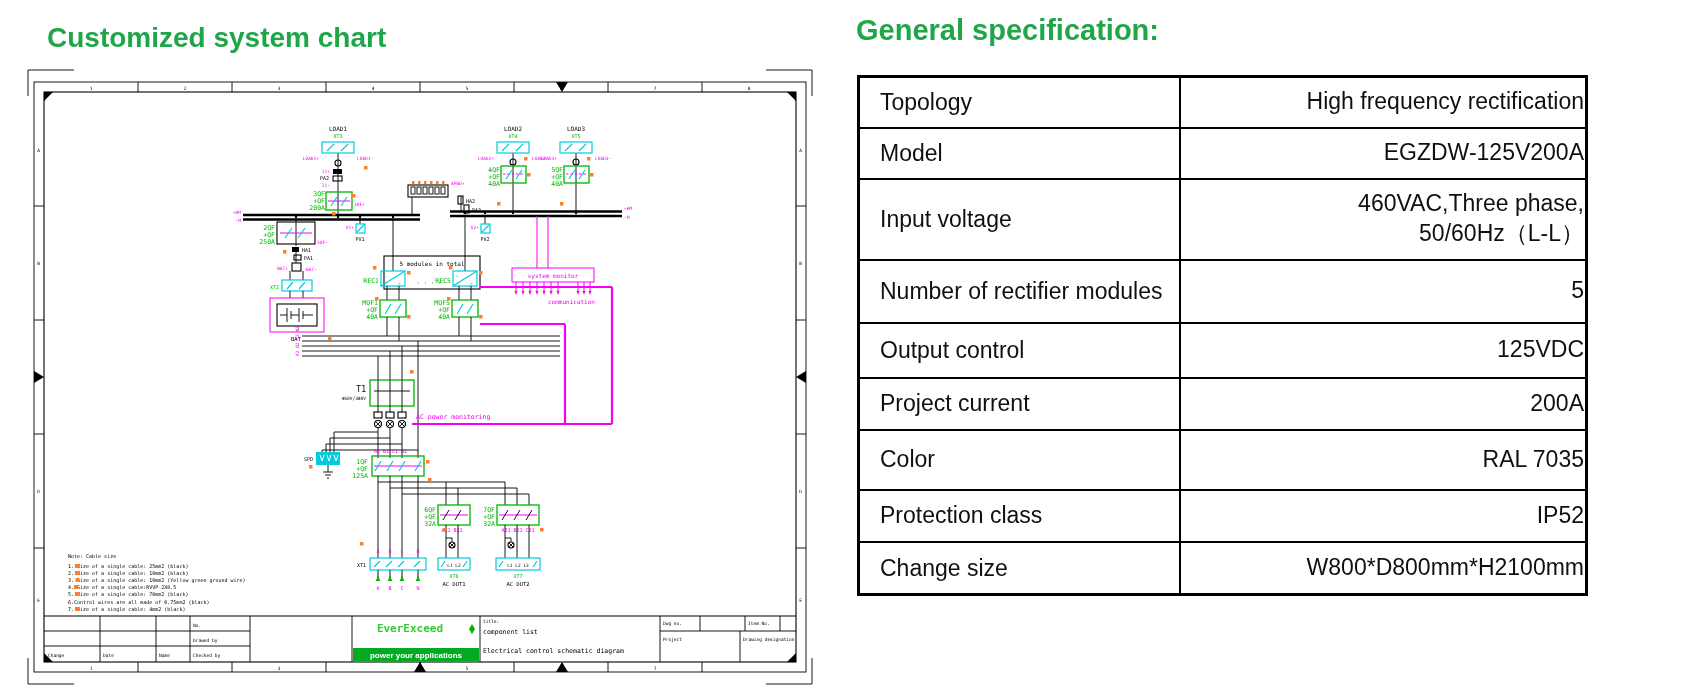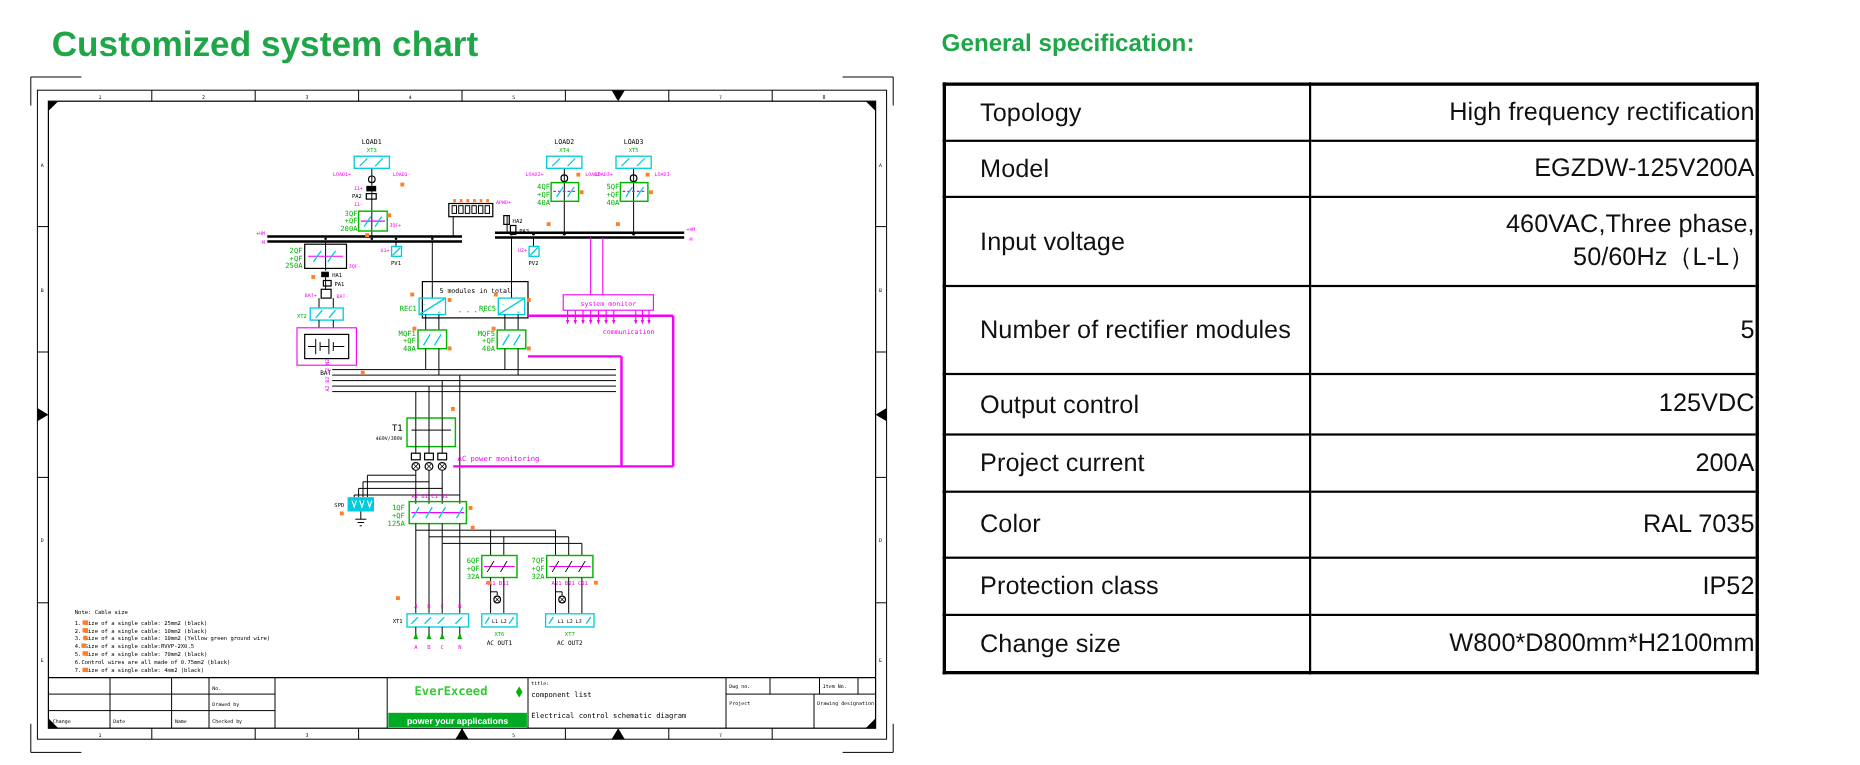--- a/index.html
+++ b/index.html
@@ -1,28 +1,28 @@
 <!DOCTYPE html>
 <html><head>
 <meta charset="utf-8">
 <style>
   html,body{margin:0;padding:0}
   body{width:1691px;height:695px;background:#fff;position:relative;overflow:hidden;
        font-family:"Liberation Sans",sans-serif;color:#111}
   .heading{position:absolute;font-weight:bold;color:#1EA648;letter-spacing:0}
-  #left-title{left:47px;top:22px;font-size:32px}
-  #right-title{left:856px;top:26px;font-size:22px}
+  #left-title{left:47px;top:22px;font-size:28px}
+  #right-title{left:856px;top:14px;font-size:29px}
   #schematic{position:absolute;left:18px;top:66px}
   
   #spec-table{position:absolute;left:857px;top:75px;width:700px;border-collapse:collapse;
               table-layout:fixed;border:3px solid #000}
   #spec-table td{border:2px solid #000;font-size:23px;color:#101010;vertical-align:middle}
-  #spec-table td.lab{width:298px;text-align:left;padding-left:31px;line-height:1.15}
+  #spec-table td.lab{width:298px;text-align:left;padding-left:20px;line-height:1.15}
   #spec-table td.val{width:402px;text-align:right;white-space:pre-line;line-height:1.3}
-  tr.r0{height:51px}tr.r1{height:51px}tr.r2{height:81px}tr.r3{height:80px}tr.r4{height:62px}
+  tr.r0{height:51px}tr.r1{height:51px}tr.r2{height:81px}tr.r3{height:63px}tr.r4{height:62px}
   tr.r5{height:55px}tr.r6{height:52px}tr.r7{height:60px}tr.r8{height:52px}tr.r9{height:53px}
   
   .w{stroke:#000;stroke-width:.9;fill:none}
   .wb{stroke:#000;stroke-width:2.3;fill:none}
   .bk{stroke:#000;stroke-width:1.1;fill:none}
   .bg{stroke:#00b400;stroke-width:1.3;fill:none}
   .bc{stroke:#00CCDD;stroke-width:1.2;fill:none}
   .bm{stroke:#f500f5;stroke-width:1;fill:none}
   .bmd{stroke:#f500f5;stroke-width:1;fill:none;stroke-dasharray:2.5 1.8}
   .bmt{stroke:#f500f5;stroke-width:2.2;fill:none}

